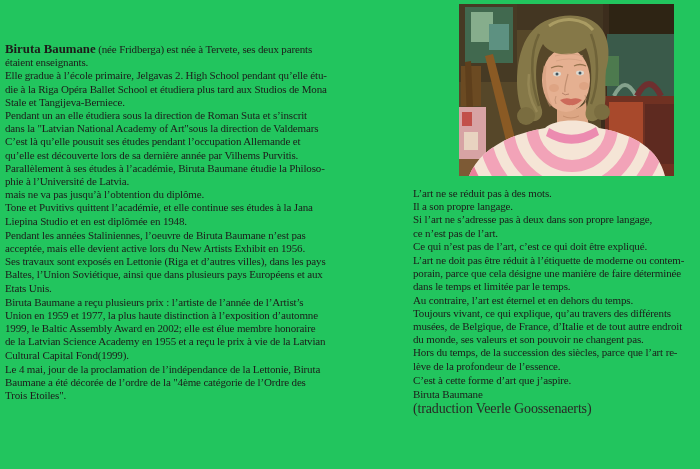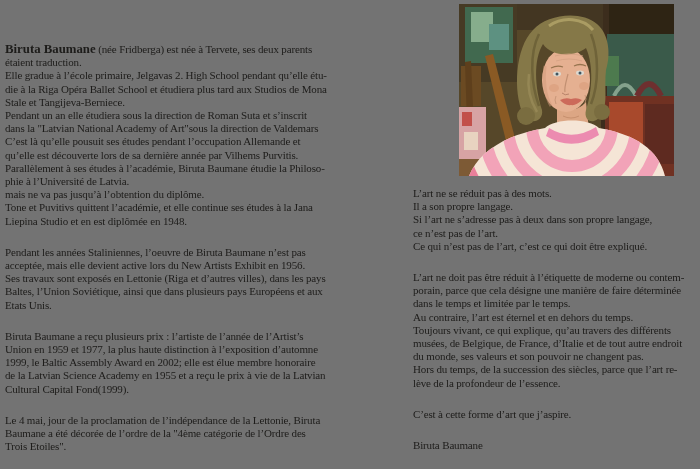--- a/index.html
+++ b/index.html
@@ -1,38 +1,38 @@
 <!DOCTYPE html>
 <html><head>
 <meta charset="utf-8">
 <style>
   html,body{margin:0;padding:0;}
   body{width:700px;height:469px;overflow:hidden;background:#fdfdfa;}
-  .page{position:relative;width:700px;height:469px;background:#737373;
+  .page{position:relative;width:700px;height:469px;background:#22c55e;
         font-family:"Liberation Serif","DejaVu Serif",serif;color:#1d1c1a;}
   .col-left{position:absolute;left:5px;top:43px;width:390px;}
   .col-right{position:absolute;left:413px;top:187px;width:287px;}
   .line{font-size:11px;line-height:13.2px;white-space:nowrap;letter-spacing:-0.15px;}
   .para{margin:0;}
-  .gap{margin-top:18px;}
+  .gap{margin-top:1px;}
   .name-bold{font-weight:bold;font-size:12.8px;letter-spacing:0;}
   .credit{font-size:14px;color:#2a2926;}
   .photo{position:absolute;left:459px;top:4px;width:215px;height:172px;overflow:hidden;}
   .photo svg{display:block;width:100%;height:100%;}
 </style>
 </head>
 <body>
 
 <div class="page">
 
   <div class="col-left">
     <div class="para">
       <div class="line"><span class="name-bold">Biruta Baumane</span><span> (née Fridberga) est née à Tervete, ses deux parents</span></div>
       <div>
-          <div class="line">étaient traduction.</div>
+          <div class="line">étaient enseignants.</div>
           <div class="line">Elle gradue à l’école primaire, Jelgavas 2. High School pendant qu’elle étu-</div>
           <div class="line">die à la Riga Opéra Ballet School et étudiera plus tard aux Studios de Mona</div>
           <div class="line">Stale et Tangijeva-Berniece.</div>
           <div class="line">Pendant un an elle étudiera sous la direction de Roman Suta et s’inscrit</div>
           <div class="line">dans la "Latvian National Academy of Art"sous la direction de Valdemars</div>
           <div class="line">C’est là qu’elle pousuit ses études pendant l’occupation Allemande et</div>
           <div class="line">qu’elle est découverte lors de sa dernière année par Vilhems Purvitis.</div>
           <div class="line">Parallèlement à ses études à l’académie, Biruta Baumane étudie la Philoso-</div>
           <div class="line">phie à l’Université de Latvia.</div>
           <div class="line">mais ne va pas jusqu’à l’obtention du diplôme.</div>

